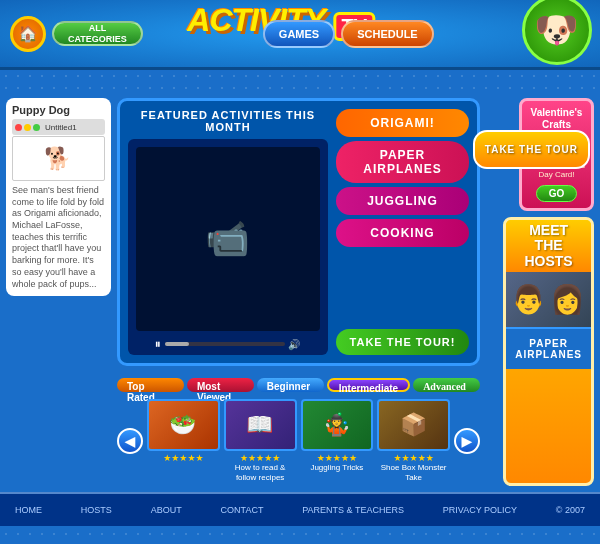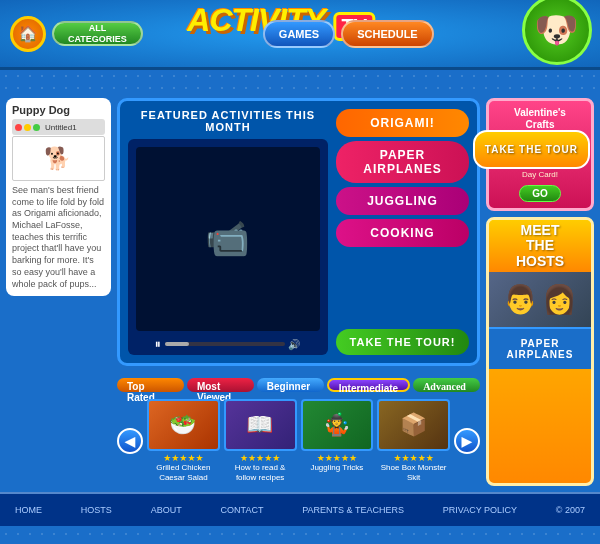--- a/index.html
+++ b/index.html
@@ -408,20 +408,21 @@
       line-height: 1.2;
     }
 
     
     .right-sidebar {
       width: 108px;
       flex-shrink: 0;
       display: flex;
       flex-direction: column;
       gap: 6px;
+      align-items: flex-end;
     }
 
     .valentine-card {
       background: linear-gradient(180deg, #ff4488, #cc1155);
       border: 3px solid #ffaacc;
       border-radius: 8px;
       padding: 6px;
       text-align: center;
       cursor: pointer;
     }
@@ -649,21 +650,20 @@
 
     <div class="thumbnails-row">
       <div class="arrow-btn">◀</div>
       <div class="thumbnails-container">
 
         <div class="thumb-item">
           <div class="thumb-img thumb-img-1">
             <span>🥗</span>
           </div>
           <div class="thumb-stars">★★★★★</div>
-          <div class="thumb-label">Grilled Chicken Caesar Salad</div>
         </div>
 
         <div class="thumb-item">
           <div class="thumb-img thumb-img-2">
             <span>📖</span>
           </div>
           <div class="thumb-stars">★★★★★</div>
           <div class="thumb-label">How to read &amp; follow recipes</div>
         </div>
 
@@ -673,21 +673,21 @@
           </div>
           <div class="thumb-stars">★★★★★</div>
           <div class="thumb-label">Juggling Tricks</div>
         </div>
 
         <div class="thumb-item">
           <div class="thumb-img thumb-img-4">
             <span>📦</span>
           </div>
           <div class="thumb-stars">★★★★★</div>
-          <div class="thumb-label">Shoe Box Monster Skit</div>
+          <div class="thumb-label">Shoe Box Monster Take</div>
         </div>
 
       </div>
       <div class="arrow-btn">▶</div>
     </div>
 
   </div>
 
   <div class="right-sidebar">
 

